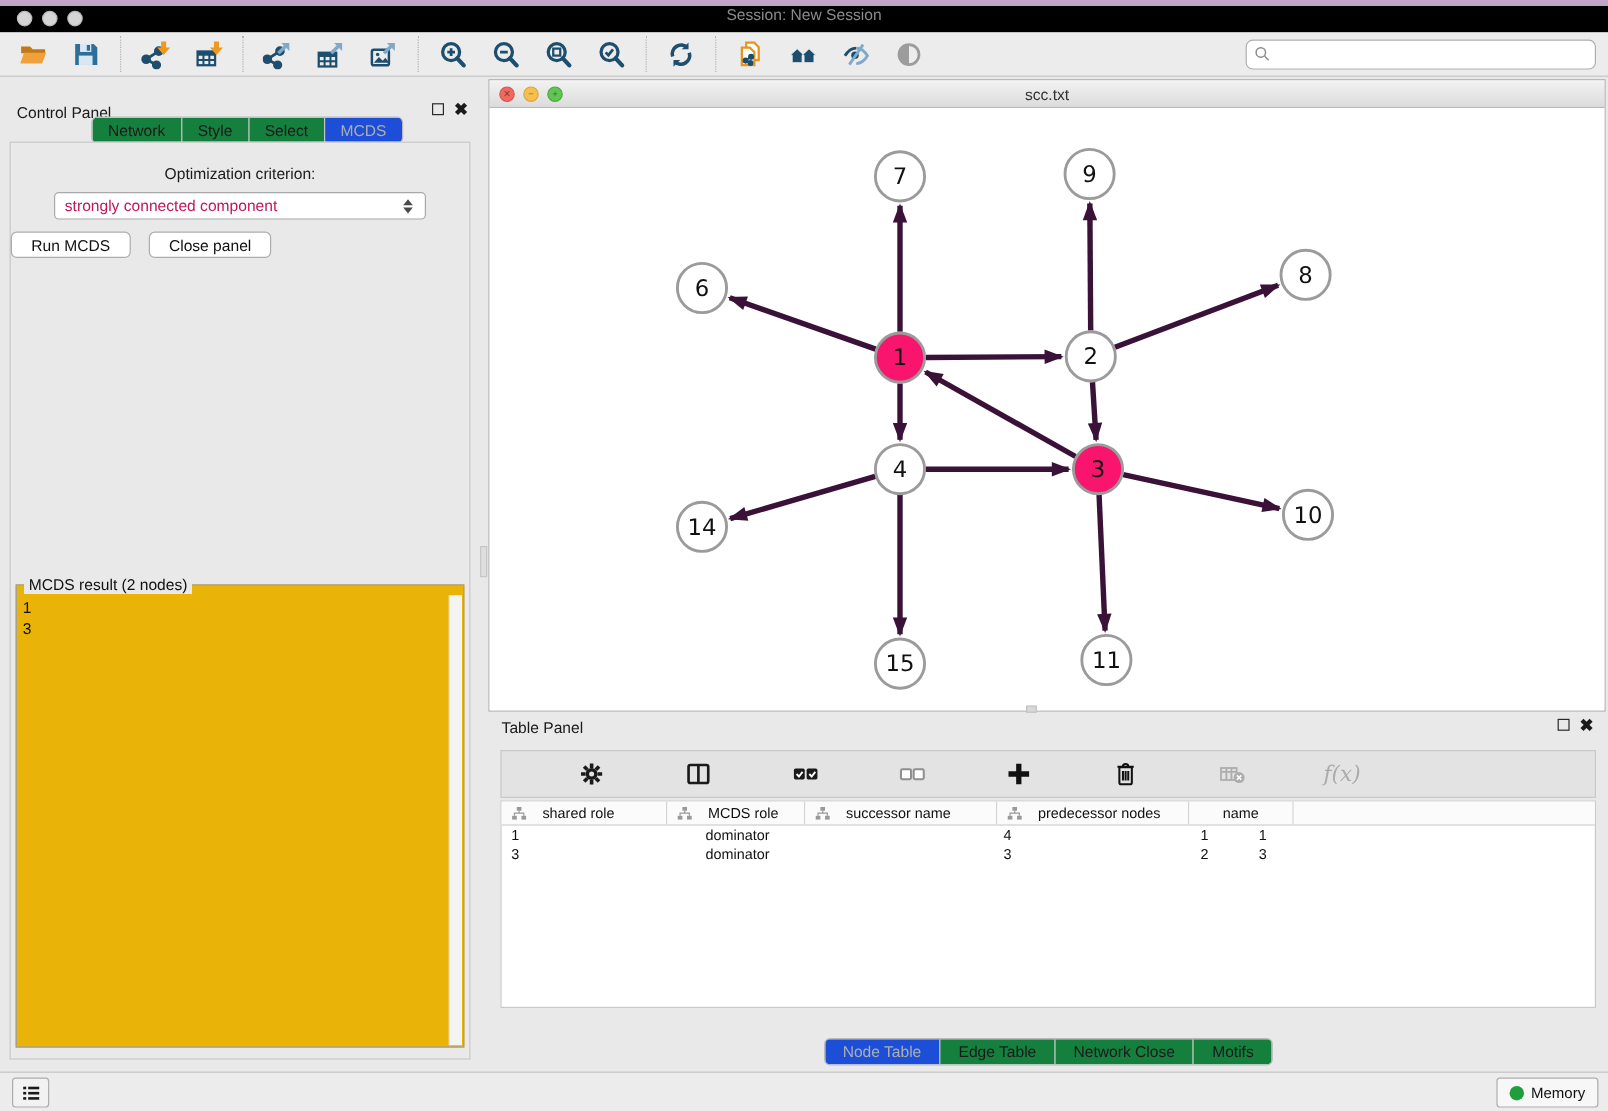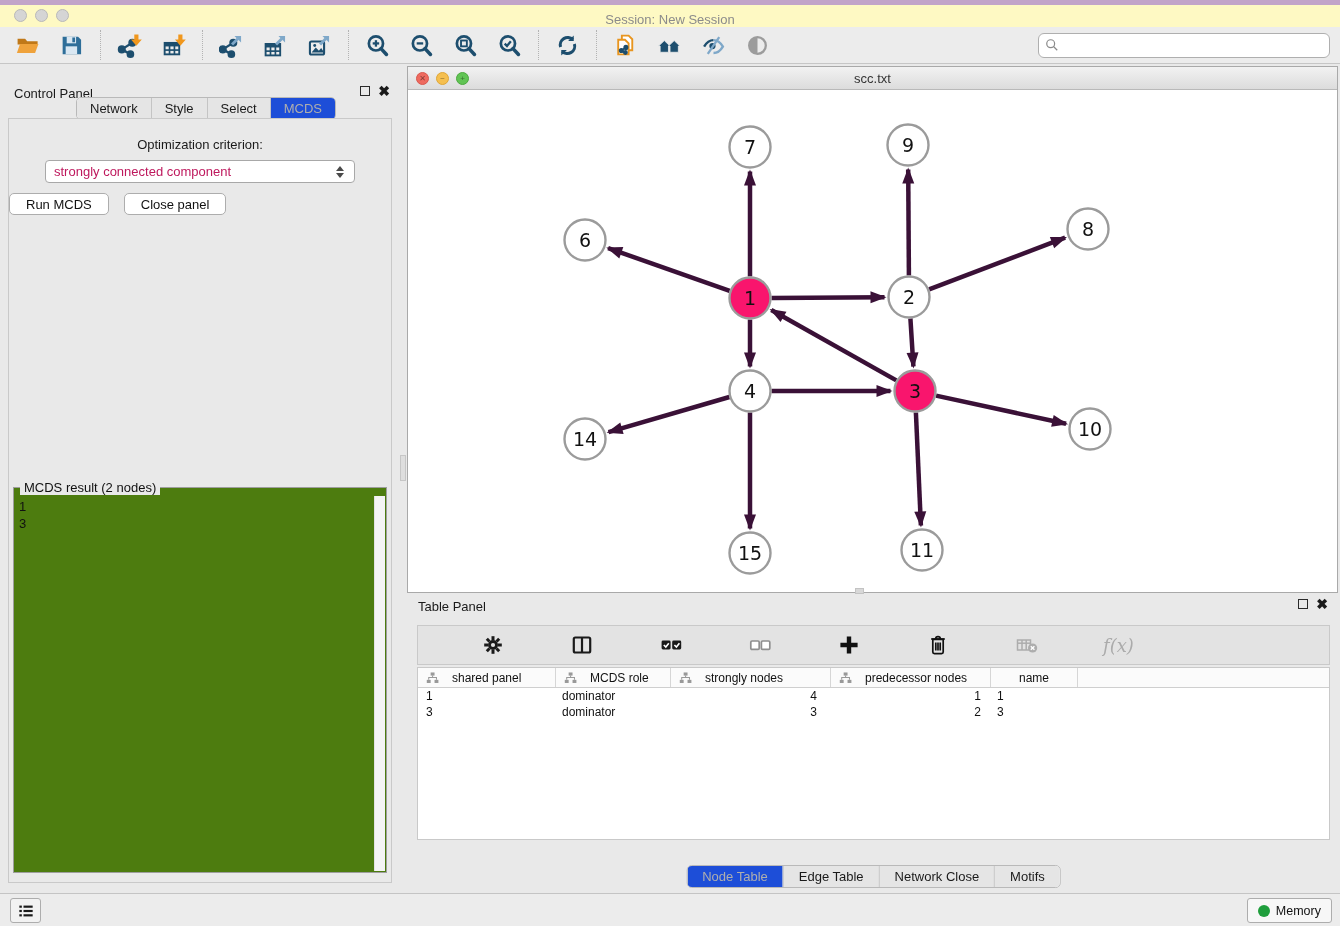--- a/index.html
+++ b/index.html
@@ -2,22 +2,22 @@
 <html><head>
 <meta charset="utf-8">
 <style>
   * { margin:0; padding:0; box-sizing:border-box; }
   html,body { width:1340px; height:926px; }
   body { font-family:"Liberation Sans", sans-serif; background:#E9E9E9; overflow:hidden; }
   .app { position:relative; width:1340px; height:926px; background:#E9E9E9; }
 
   
   .accent-strip { position:absolute; left:0; top:0; width:100%; height:5px; background:#C2A4C9; }
-  .titlebar { position:absolute; left:0; top:5px; width:100%; height:22px; background:#fef9c3;
-              display:flex; align-items:flex-end; }
+  .titlebar { position:absolute; left:0; top:5px; width:100%; height:22px; background:#000000;
+              display:flex; align-items:flex-start; }
   .traffic { position:absolute; left:14px; top:4px; display:flex; gap:8px; }
   .tl { width:13px; height:13px; border-radius:50%; border:1px solid #B9B9B9; background:#D5D5D5;
         display:inline-flex; align-items:center; justify-content:center; font-size:8px; line-height:1; color:rgba(0,0,0,.45); }
   .tl.red { background:#EE6A5F; border-color:#D9574D; }
   .tl.yellow { background:#F5BF4F; border-color:#DFA636; }
   .tl.green { background:#61C454; border-color:#4CA93F; }
   .win-title { width:100%; text-align:center; font-size:13px; color:#8B8B8B; }
 
   .toolbar { position:absolute; left:0; top:27px; width:100%; height:37px; background:#ECECEC;
              border-bottom:1px solid #C6C6C6; display:flex; align-items:center; justify-content:space-between; padding:0 10px; }
@@ -35,40 +35,40 @@
 
   
   .control-panel { position:absolute; left:0; top:64px; width:400px; height:829px; }
   .panel-header { position:absolute; left:0; top:20px; width:100%; height:22px; }
   .panel-title { position:absolute; left:14px; top:2px; font-size:13px; color:#1A1A1A; }
   .ph-icons { position:absolute; right:10px; top:2px; display:flex; gap:8px; align-items:center; }
   .float-icon { width:10px; height:10px; border:1.6px solid #2A2A2A; display:inline-block; cursor:pointer; }
   .close-icon { font-size:14px; font-weight:bold; color:#1A1A1A; line-height:10px; cursor:pointer; }
 
   .cp-tabs { position:absolute; left:76px; top:33px; display:flex; border:1px solid #B9B9B9; border-radius:5px; overflow:hidden; background:#fff; }
-  .tab { font-size:13px; color:#1A1A1A; background:#e5e5e5; padding:3px 13px; height:21px; display:flex; align-items:center; cursor:pointer; }
+  .tab { font-size:13px; color:#1A1A1A; background:#15803d; padding:3px 13px; height:21px; display:flex; align-items:center; cursor:pointer; }
   .tab + .tab { border-left:1px solid #C4C4C4; }
   .tab.selected { background:#1d4ed8; color:#AEAEAE; }
 
   .cp-body { position:absolute; left:8px; top:54px; width:384px; height:765px;
              background:#E9E9E9; border:1px solid #C9C9C9; }
   .opt-label { position:absolute; left:0; top:18px; width:100%; text-align:center; font-size:13px; color:#1A1A1A; }
   .combo { position:absolute; left:36px; top:41px; width:310px; height:23px; background:#fff; border:1px solid #A8A8A8;
            border-radius:4px; display:flex; align-items:center; padding:0 8px; cursor:pointer; }
   .combo-text { flex:1; font-size:13px; color:#be185d; }
   .combo-arrows { display:flex; flex-direction:column; gap:2px; margin-right:2px; }
   .combo-arrows i { display:block; width:0; height:0; border-left:4px solid transparent; border-right:4px solid transparent; }
   .combo-arrows i.up { border-bottom:5px solid #4A4A4A; }
   .combo-arrows i.dn { border-top:5px solid #4A4A4A; }
   .cp-buttons { position:absolute; left:0; top:74px; width:100%; display:flex; gap:15px; }
   .btn { height:22px; background:#fff; border:1px solid #ADADAD; border-radius:5px; font-size:13px; color:#111;
          padding:0 16px; display:flex; align-items:center; cursor:pointer; font-family:"Liberation Sans",sans-serif; }
 
   .result-box { position:absolute; left:4px; top:368px; width:374px; height:386px;
-                border:1px solid #9E9E9E; background:#4d7c0f; }
+                border:1px solid #9E9E9E; background:#eab308; }
   .result-legend { position:absolute; left:6px; top:-8px; background:#E9E9E9; padding:0 4px; font-size:13px; color:#111; }
   .result-list { position:absolute; left:1px; top:8px; right:13px; bottom:1px; overflow:hidden;
                  font-size:13px; color:#111; padding:2px 4px; line-height:17px; }
   .result-scroll { position:absolute; right:1px; top:8px; bottom:1px; width:11px; background:#F4F4F4; border-left:1px solid #E2E2E2; }
 
   
   .network-window { position:absolute; left:407px; top:66px; width:931px; height:527px;
                     background:#fff; border:1px solid #A9A9A9; }
   .nw-titlebar { position:absolute; left:0; top:0; width:100%; height:23px;
                  background:linear-gradient(#F2F2F2,#DCDCDC); border-bottom:1px solid #B9B9B9; }
@@ -94,21 +94,21 @@
   .thead { display:flex; height:20px; background:#FBFBFB; border-bottom:1px solid #CFCFCF; }
   .th { display:flex; align-items:center; border-right:1px solid #D6D6D6; overflow:hidden; color:#111; }
   .th .tree { margin-left:8px; }
   .th .lbl { margin-left:13px; }
   .th.center { justify-content:center; }
   .th.center .lbl { margin-left:0; }
   .th.filler { border-right:none; flex:1; }
   .trow { display:flex; height:16px; align-items:center; }
   .td { overflow:hidden; white-space:nowrap; color:#111; }
   .td.left { padding-left:8px; text-align:left; }
-  .td.left2 { padding-left:6px; text-align:left; }
+  .td.left2 { padding-left:6px; text-align:left;margin-left:26px; }
   .td.right { padding-right:14px; text-align:right; }
   .td.right2 { padding-right:10px; text-align:right; }
 
   .tp-tabs { position:absolute; left:50%; transform:translateX(-50%); top:270px; display:flex;
              border:1px solid #B9B9B9; border-radius:5px; overflow:hidden; background:#fff; }
   .tp-tabs .tab { padding:3px 15px; }
 
   
   .statusbar { position:absolute; left:0; top:893px; width:100%; height:33px; background:#ECECEC; border-top:1px solid #C4C4C4; }
   .menu-btn { position:absolute; left:10px; top:4px; width:31px; height:25px; border:1px solid #ADADAD; border-radius:3px;
@@ -494,21 +494,21 @@
             <span class="tree">
               <svg viewBox="0 0 14 13" style="width:13px;height:12px;display:block;">
                 <g fill="#999">
                   <rect x="5" y="0.5" width="4.2" height="3.4"></rect>
                   <rect x="0.8" y="8.5" width="4.2" height="3.4"></rect>
                   <rect x="9.2" y="8.5" width="4.2" height="3.4"></rect>
                 </g>
                 <path d="M7.1 3.9v2.1M2.9 8.5V6h8.4v2.5" stroke="#999" stroke-width="1.1" fill="none"></path>
               </svg>
             </span>
-            <span class="lbl">shared panel</span>
+            <span class="lbl">shared role</span>
           </div>
           <div class="th" style="width: 115px;">
             <span class="tree">
               <svg viewBox="0 0 14 13" style="width:13px;height:12px;display:block;">
                 <g fill="#999">
                   <rect x="5" y="0.5" width="4.2" height="3.4"></rect>
                   <rect x="0.8" y="8.5" width="4.2" height="3.4"></rect>
                   <rect x="9.2" y="8.5" width="4.2" height="3.4"></rect>
                 </g>
                 <path d="M7.1 3.9v2.1M2.9 8.5V6h8.4v2.5" stroke="#999" stroke-width="1.1" fill="none"></path>
@@ -520,21 +520,21 @@
             <span class="tree">
               <svg viewBox="0 0 14 13" style="width:13px;height:12px;display:block;">
                 <g fill="#999">
                   <rect x="5" y="0.5" width="4.2" height="3.4"></rect>
                   <rect x="0.8" y="8.5" width="4.2" height="3.4"></rect>
                   <rect x="9.2" y="8.5" width="4.2" height="3.4"></rect>
                 </g>
                 <path d="M7.1 3.9v2.1M2.9 8.5V6h8.4v2.5" stroke="#999" stroke-width="1.1" fill="none"></path>
               </svg>
             </span>
-            <span class="lbl">strongly nodes</span>
+            <span class="lbl">successor name</span>
           </div>
           <div class="th" style="width: 160px;">
             <span class="tree">
               <svg viewBox="0 0 14 13" style="width:13px;height:12px;display:block;">
                 <g fill="#999">
                   <rect x="5" y="0.5" width="4.2" height="3.4"></rect>
                   <rect x="0.8" y="8.5" width="4.2" height="3.4"></rect>
                   <rect x="9.2" y="8.5" width="4.2" height="3.4"></rect>
                 </g>
                 <path d="M7.1 3.9v2.1M2.9 8.5V6h8.4v2.5" stroke="#999" stroke-width="1.1" fill="none"></path>

